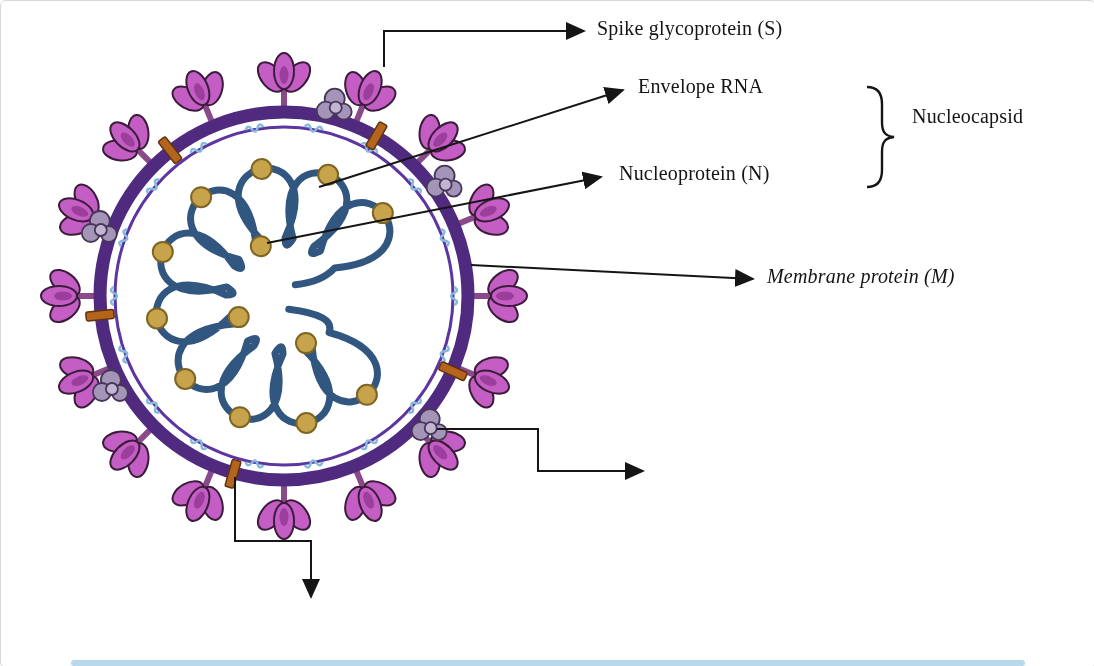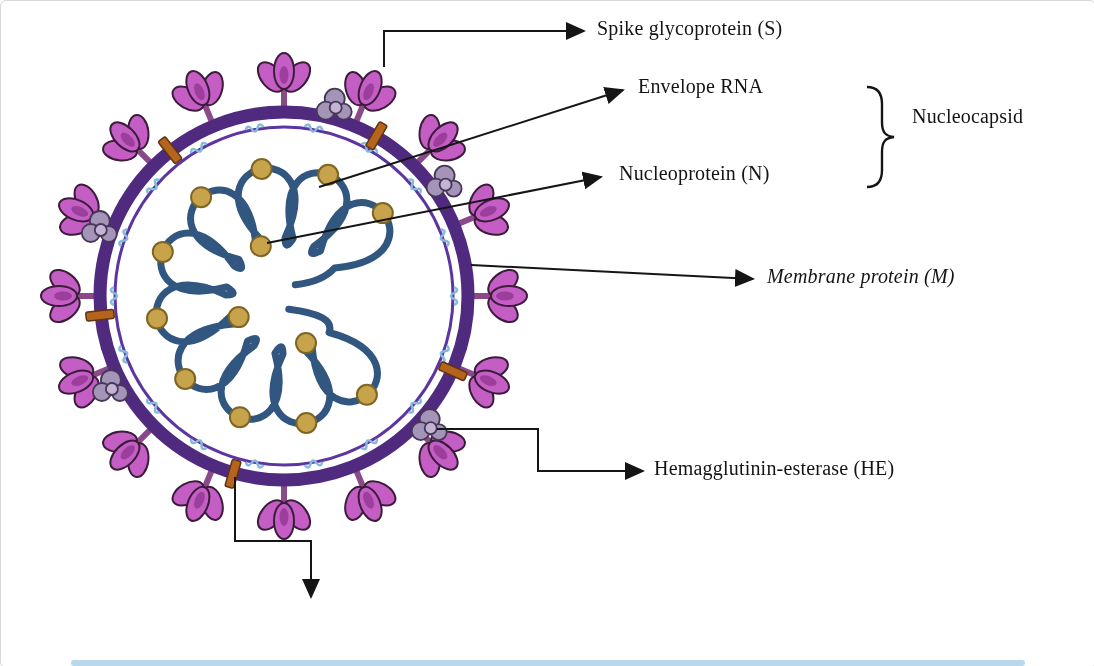--- a/index.html
+++ b/index.html
@@ -239,16 +239,15 @@
       <path stroke-width="2.4" d="M866,86 C877,86 881,93 881,103 L881,121 C881,131 884,135 893,136
                C884,137 881,141 881,151 L881,169 C881,179 877,186 866,186"></path>
     </g>
   </svg>
 
   <div class="lbl lbl-spike">Spike glycoprotein (S)</div>
   <div class="lbl lbl-rna">Envelope RNA</div>
   <div class="lbl lbl-nucleoprotein">Nucleoprotein (N)</div>
   <div class="lbl lbl-nucleocapsid">Nucleocapsid</div>
   <div class="lbl lbl-membrane">Membrane protein (M)</div>
-  <div class="lbl lbl-he">Hemagglutinin-esterase (HE)</div>
 
   <div class="bottom-bar" style="background: rgb(184, 216, 236);"></div>
 </div>
 
 </body></html>

